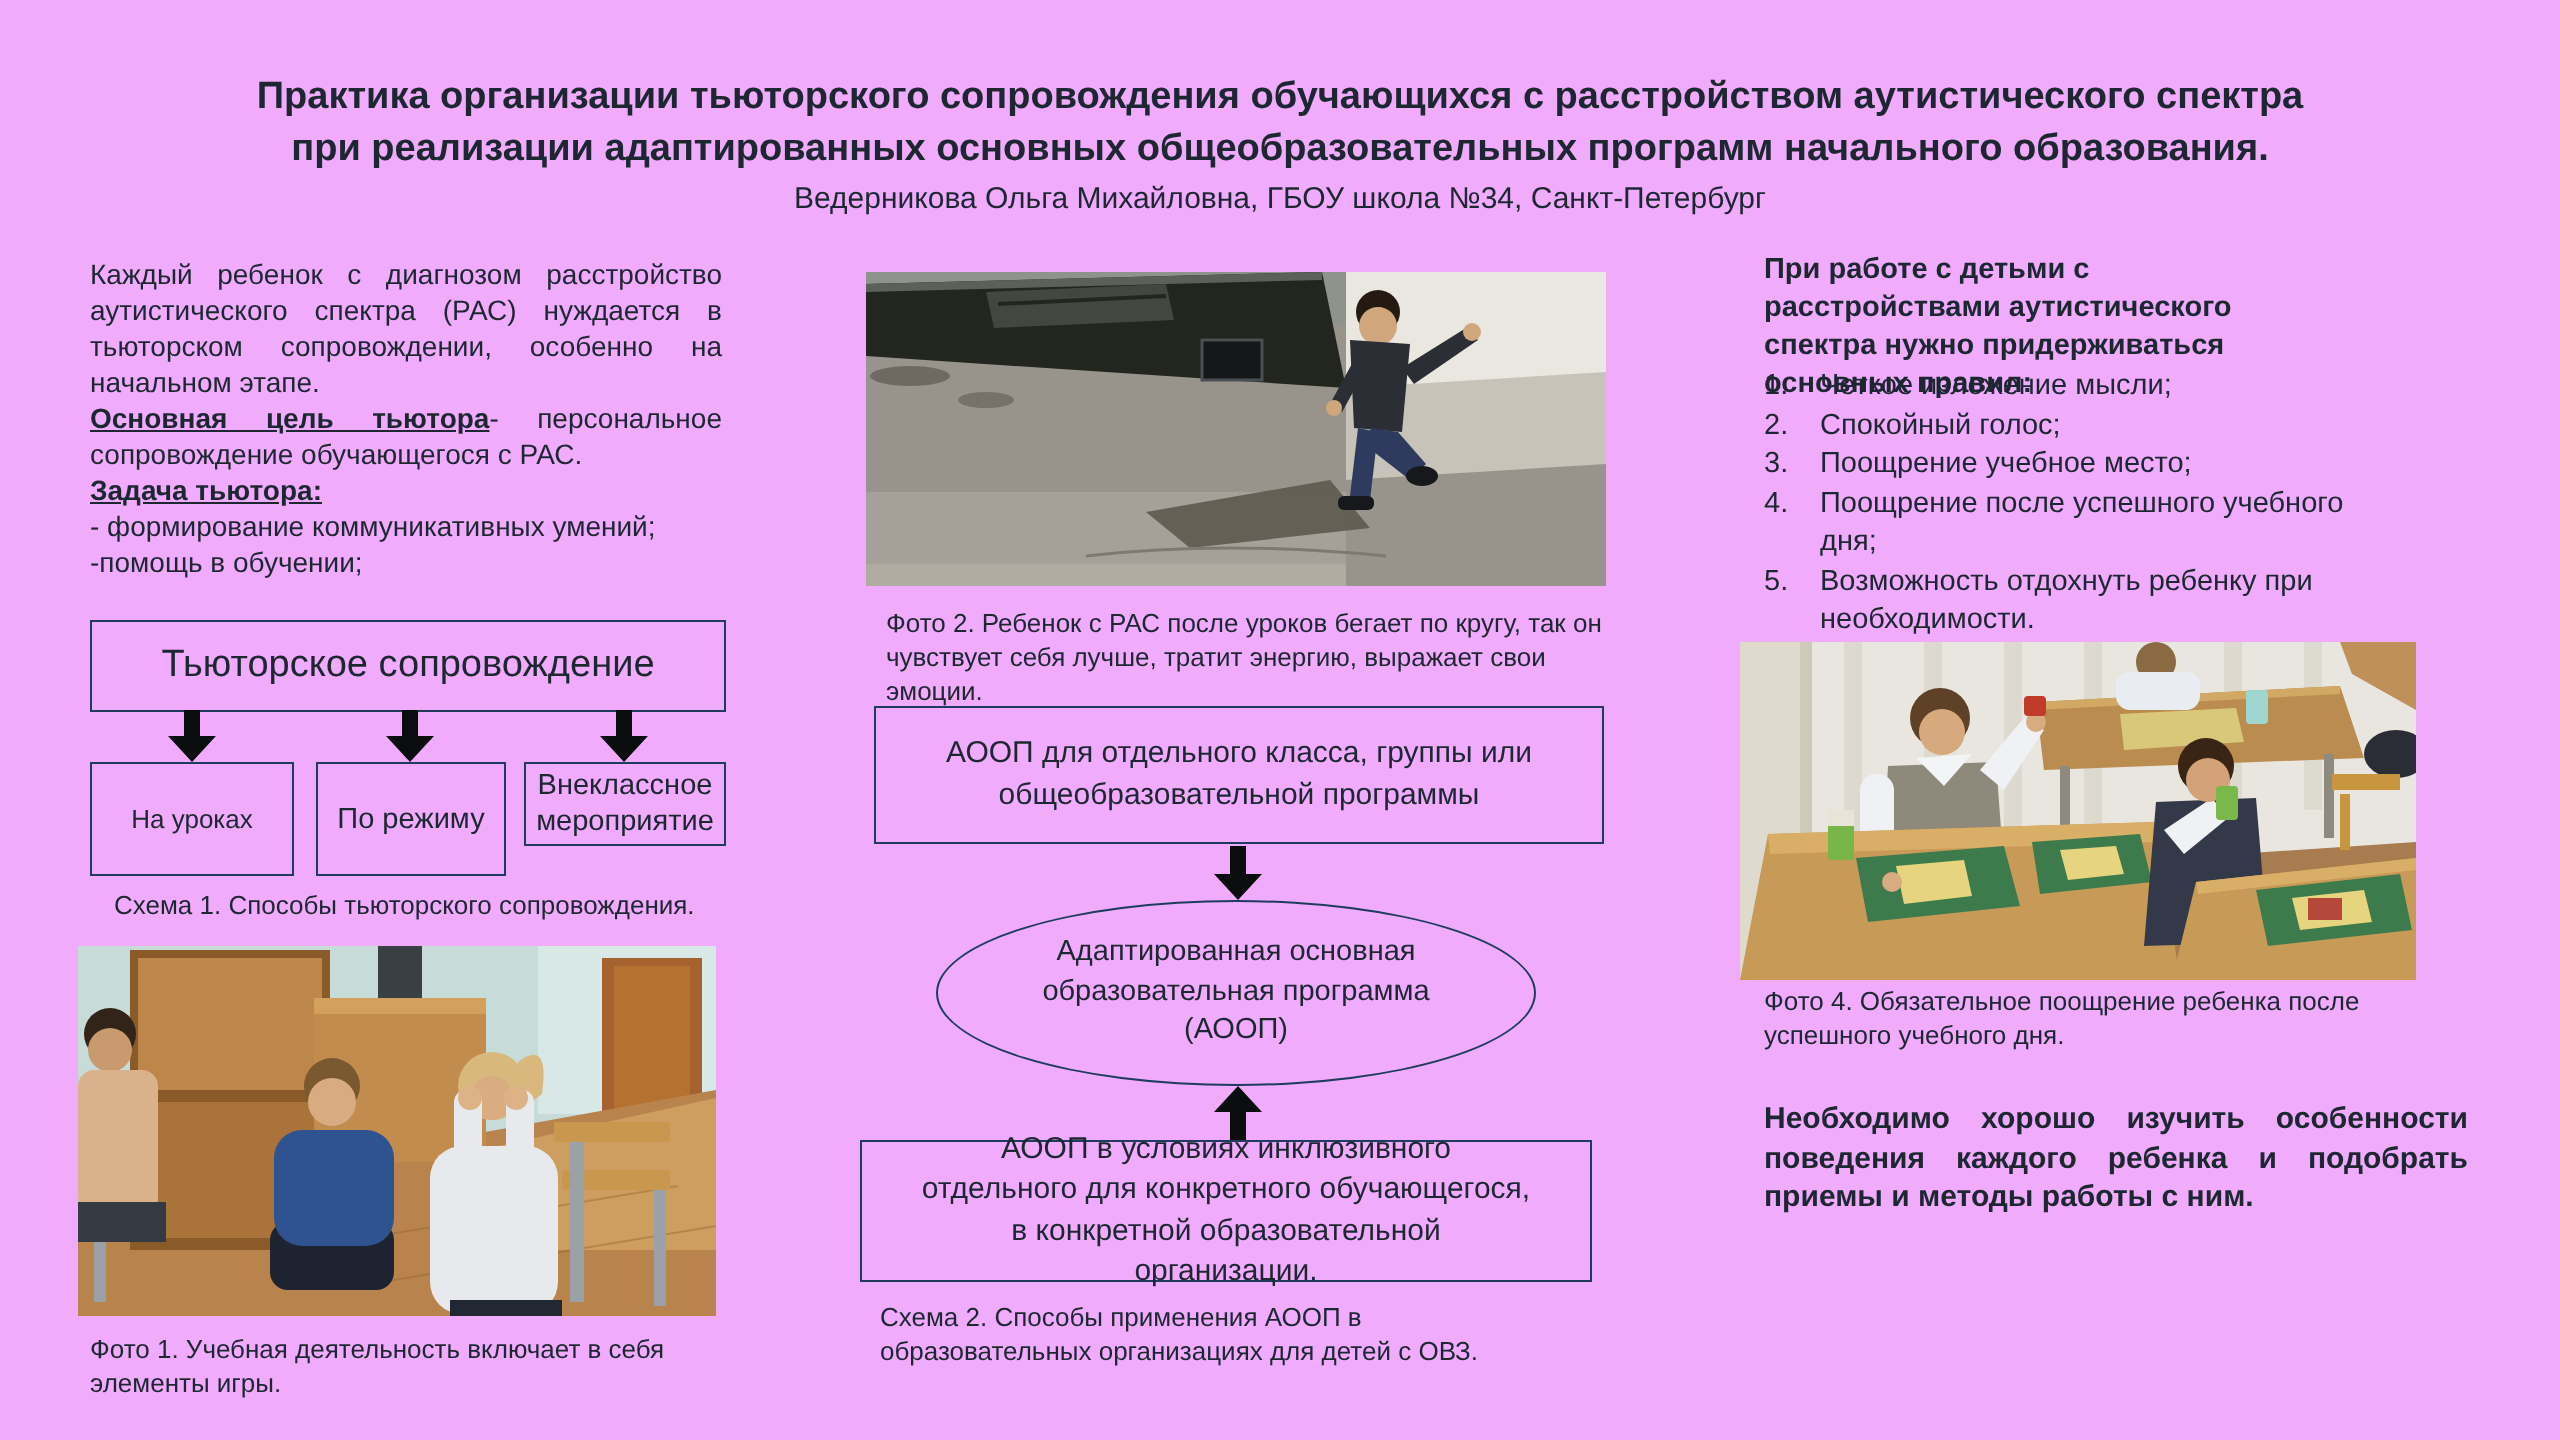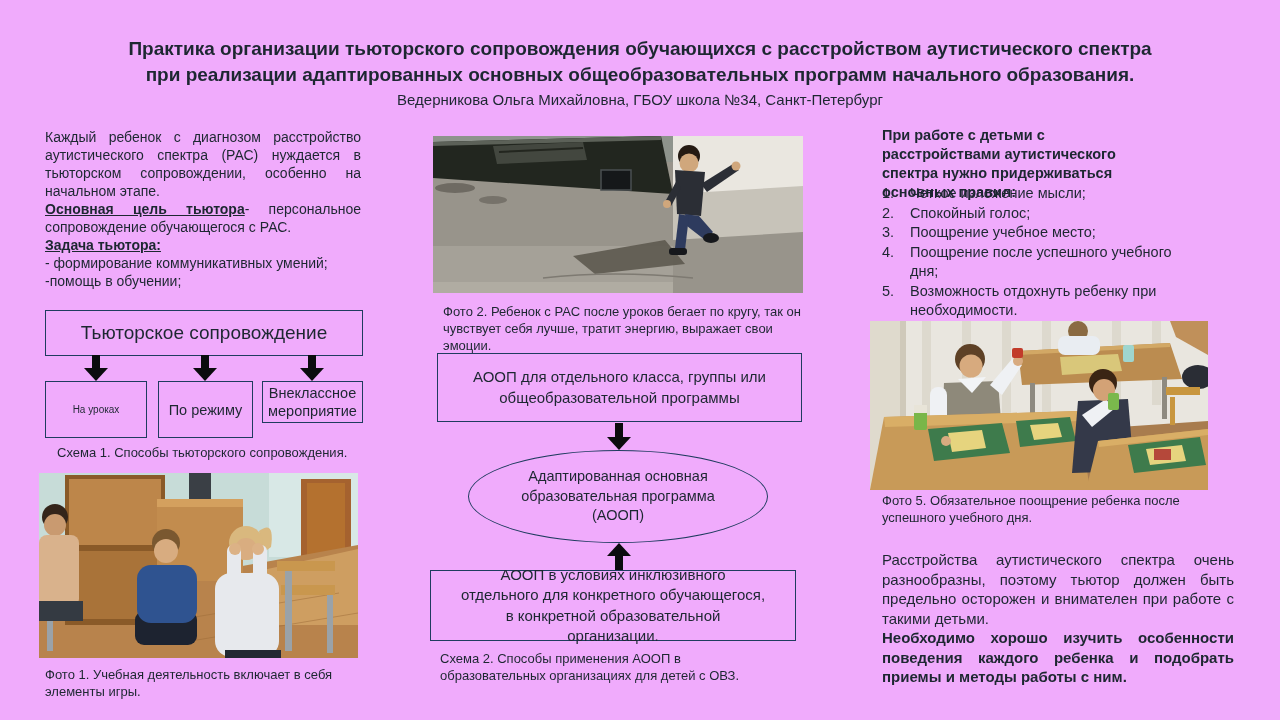--- a/index.html
+++ b/index.html
@@ -14,21 +14,21 @@
   
   .ltext{left:45px;top:128px;width:316px;font-size:14px;line-height:18px;}
   .just{text-align:justify;}
   p.m0{margin:0;}
   .bu{font-weight:bold;text-decoration:underline;}
   .cap{font-size:13px;line-height:17px;}
   
   .box{border:1.5px solid #1f3c5f;box-sizing:border-box;display:flex;
     align-items:center;justify-content:center;text-align:center;}
   .s1root{left:45px;top:310px;width:318px;height:46px;font-size:19px;}
-  .s1a{left:45px;top:381px;width:102px;height:57px;font-size:10px;text-align:center;}
+  .s1a{left:45px;top:381px;width:102px;height:57px;font-size:13px;text-align:center;}
   .s1b{left:158px;top:381px;width:95px;height:57px;font-size:14.5px;}
   .s1c{left:262px;top:381px;width:101px;height:42px;font-size:14.5px;line-height:1.25;}
   .boxA{left:437px;top:353px;width:365px;height:69px;font-size:15px;line-height:1.35;}
   .boxA span{display:block;width:320px;}
   .ellipse{left:468px;top:450px;width:300px;height:93px;border:1.2px solid #1f3c5f;
     border-radius:50%;box-sizing:border-box;display:flex;align-items:center;
     justify-content:center;text-align:center;font-size:14.5px;line-height:1.35;}
   .ellipse span{display:block;width:210px;}
   .boxB{left:430px;top:570px;width:366px;height:71px;font-size:15px;line-height:1.35;}
   .boxB span{display:block;width:306px;}
@@ -292,20 +292,19 @@
       </g>
       <g>
         <polygon points="228,120 338,108 338,169 216,169" fill="#c89a58"></polygon>
         <polygon points="228,120 338,108 338,114 229,126" fill="#d9ae66"></polygon>
         <polygon points="258,124 330,116 336,144 264,152" fill="#3e7b4c"></polygon>
         <polygon points="276,128 312,124 316,140 280,144" fill="#e6d47e"></polygon>
         <rect x="284" y="128" width="17" height="11" fill="#b5483a"></rect>
       </g>
     </svg>
   </div>
-  <div class="abs cap" style="left:882px;top:492px;width:320px;">Фото 5. Обязательное поощрение ребенка после успешного учебного дня.</div>
+  <div class="abs cap" style="left:882px;top:492px;width:320px;">Фото 4. Обязательное поощрение ребенка после успешного учебного дня.</div>
 
   <div class="abs outro">
-    <p class="m0 just"><span>Расстройства аутистического спектра очень разнообразны, поэтому тьютор должен быть предельно осторожен и внимателен при работе с такими детьми.</span></p>
     <p class="m0 just bold"><span>Необходимо хорошо изучить особенности поведения каждого ребенка и подобрать приемы и методы работы с ним.</span></p>
   </div>
 
 </div>
 
 </body></html>

